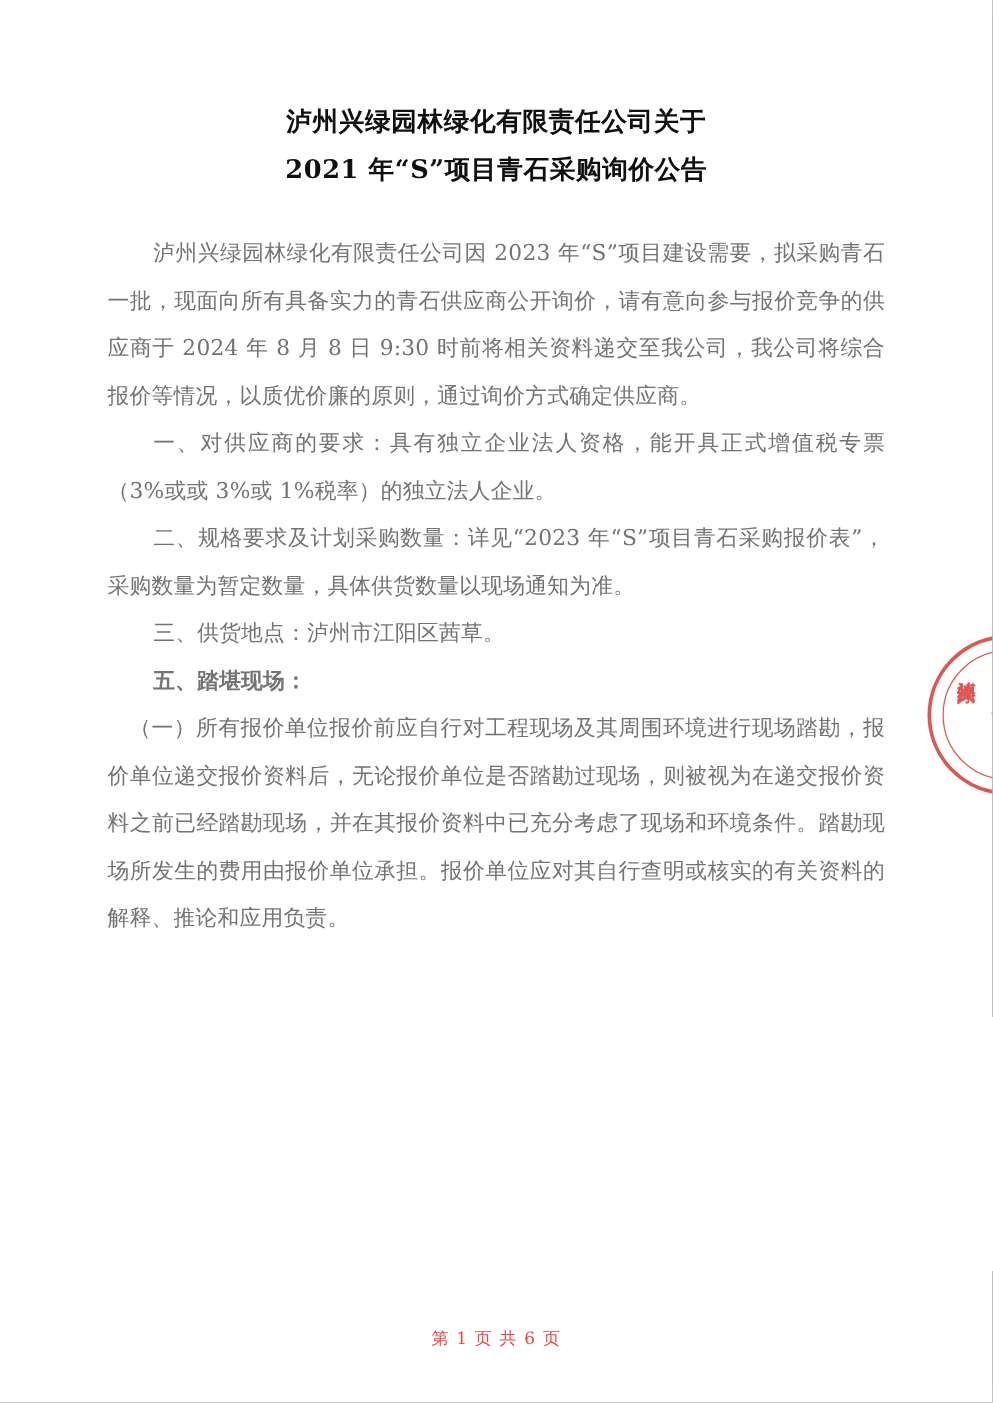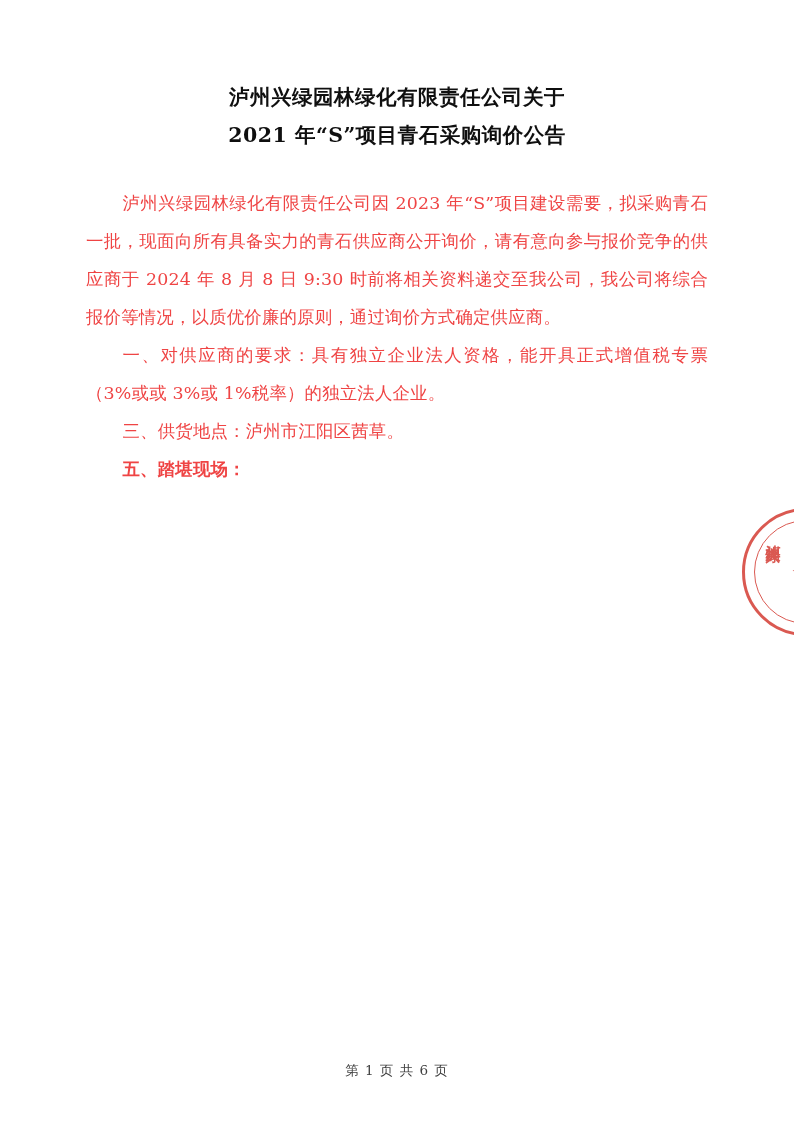--- a/index.html
+++ b/index.html
@@ -54,41 +54,41 @@
     margin-top: 30px;
   }
 
   p.para {
     margin: 0 0 0 0;
     font-size: 17.4px;
     line-height: 38px;
     text-align: justify;
     text-justify: inter-ideograph;
     letter-spacing: 0.2px;
-    color: #ef4444;
+    color: #737373;
   }
   p.indent {
     text-indent: 2.1em;
   }
   p.indent-1 {
     text-indent: 1.0em;
   }
   .bold {
     font-weight: bold;
   }
 
   .footer {
     position: absolute;
     left: 0;
     top: 1062px;
     width: 794px;
     text-align: center;
     font-size: 13.5px;
     letter-spacing: 1px;
-    color: #404040;
+    color: #ef4444;
   }
 
   
   .seal {
     position: absolute;
     left: 742px;
     top: 508px;
     width: 128px;
     height: 128px;
     border: 3px solid #d2352c;
@@ -151,25 +151,27 @@
       <span class="line">泸州兴绿园林绿化有限责任公司关于</span>
       <span class="line">2021 年“S”项目青石采购询价公告</span>
     </div>
 
     <div class="body-block">
 
       <p class="para indent">泸州兴绿园林绿化有限责任公司因 2023 年“S”项目建设需要，拟采购青石一批，现面向所有具备实力的青石供应商公开询价，请有意向参与报价竞争的供应商于 2024 年 8 月 8 日 9:30 时前将相关资料递交至我公司，我公司将综合报价等情况，以质优价廉的原则，通过询价方式确定供应商。</p>
 
       <p class="para indent">一、对供应商的要求：具有独立企业法人资格，能开具正式增值税专票（3%或或 3%或 1%税率）的独立法人企业。</p>
 
+      <p class="para indent">二、规格要求及计划采购数量：详见“2023 年“S”项目青石采购报价表”，采购数量为暂定数量，具体供货数量以现场通知为准。</p>
 
       <p class="para indent">三、供货地点：泸州市江阳区茜草。</p>
 
 
       <p class="para indent bold">五、踏堪现场：</p>
 
+      <p class="para indent-1">（一）所有报价单位报价前应自行对工程现场及其周围环境进行现场踏勘，报价单位递交报价资料后，无论报价单位是否踏勘过现场，则被视为在递交报价资料之前已经踏勘现场，并在其报价资料中已充分考虑了现场和环境条件。踏勘现场所发生的费用由报价单位承担。报价单位应对其自行查明或核实的有关资料的解释、推论和应用负责。</p>
 
     </div>
   </div>
 
   <div class="footer">第 1 页 共 6 页</div>
 
 </div>
 
 </body></html>

